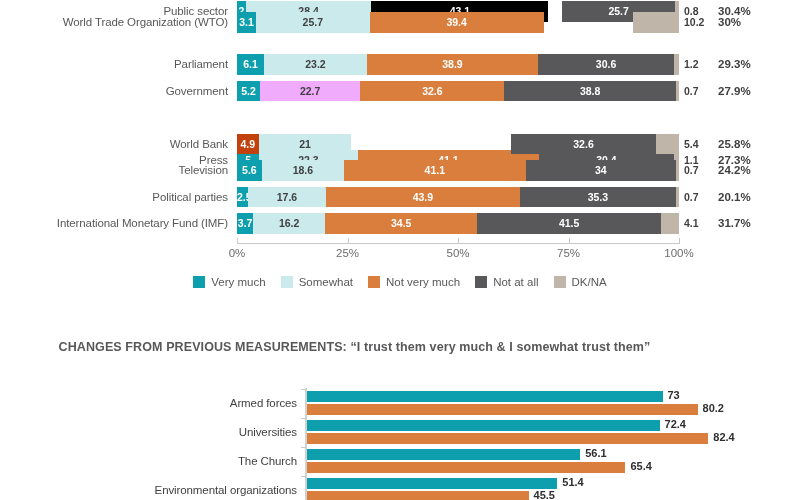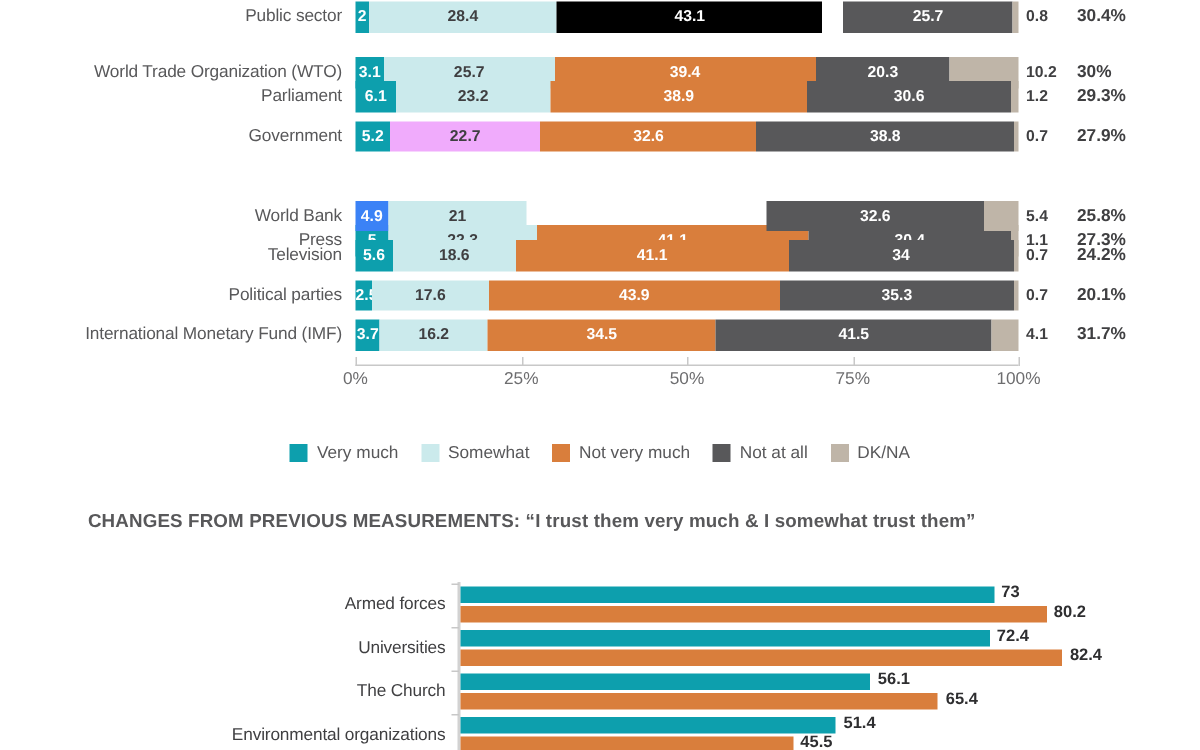--- a/index.html
+++ b/index.html
@@ -110,21 +110,21 @@
     font-size: 11.5px;
     color: #6d6d6f;
     transform: translateX(-50%);
     white-space: nowrap;
   }
 
   
   #legend {
     position: absolute;
     left: 0;
-    top: 291px;
+    top: 271px;
     width: 800px;
     height: 22px;
     display: flex;
     justify-content: center;
     align-items: center;
     gap: 15px;
   }
   .legend-item {
     display: flex;
     align-items: center;
@@ -226,27 +226,26 @@
         <div class="sb-track">
           <div class="sb-seg very-much" style="left: 0px; width: 8.84px; background: rgb(13, 159, 173);">2</div>
           <div class="sb-seg somewhat" style="left: 8.84px; width: 125.528px; background: rgb(203, 234, 236);">28.4</div>
           <div class="sb-seg not-very" style="left: 134.368px; width: 177px; background: #000000;">43.1</div>
           <div class="sb-seg not-at-all" style="left: 324.87px; width: 113.594px; background: rgb(88, 88, 90);">25.7</div>
           <div class="sb-seg dkna" style="left: 438.464px; width: 3.536px; background: rgb(191, 181, 168);">0.8</div>
         </div>
         <div class="sb-dkna-value">0.8</div>
         <div class="sb-total">30.4%</div>
       </div>
-      <div class="sb-row" style="top: 35px;">
+      <div class="sb-row" style="top: 9px;">
         <div class="sb-label">World Trade Organization (WTO)</div>
         <div class="sb-track">
           <div class="sb-seg very-much" style="left: 0px; width: 19.006px; background: rgb(13, 159, 173);">3.1</div>
           <div class="sb-seg somewhat" style="left: 19.006px; width: 113.594px; background: rgb(203, 234, 236);">25.7</div>
           <div class="sb-seg not-very" style="left: 132.6px; width: 174.148px; background: rgb(217, 126, 60);">39.4</div>
-          <div class="sb-seg not-at-all" style="left: 306.748px; width: 89.726px; background: rgb(88, 88, 90);">20.3</div>
           <div class="sb-seg dkna" style="left: 396.474px; width: 45.084px; background: rgb(191, 181, 168);">10.2</div>
         </div>
         <div class="sb-dkna-value">10.2</div>
         <div class="sb-total">30%</div>
       </div>
       <div class="sb-row" style="top: 51px;">
         <div class="sb-label">Parliament</div>
         <div class="sb-track">
           <div class="sb-seg very-much" style="left: 0px; width: 26.962px; background: rgb(13, 159, 173);">6.1</div>
           <div class="sb-seg somewhat" style="left: 26.962px; width: 103px; background: rgb(203, 234, 236);">23.2</div>
@@ -277,21 +276,21 @@
           <div class="sb-seg not-very" style="left: 120.666px; width: 181.662px; background: rgb(217, 126, 60);">41.1</div>
           <div class="sb-seg not-at-all" style="left: 302.328px; width: 134.368px; background: rgb(88, 88, 90);">30.4</div>
           <div class="sb-seg dkna" style="left: 436.696px; width: 4.862px; background: rgb(191, 181, 168);">1.1</div>
         </div>
         <div class="sb-dkna-value">1.1</div>
         <div class="sb-total">27.3%</div>
       </div>
       <div class="sb-row" style="top: 130.5px;">
         <div class="sb-label">World Bank</div>
         <div class="sb-track">
-          <div class="sb-seg very-much" style="left: 0px; width: 21.658px; background: #3b82f6;">4.9</div>
+          <div class="sb-seg very-much" style="left: 0px; width: 21.658px; background: #c2410c;">4.9</div>
           <div class="sb-seg somewhat" style="left: 21.658px; width: 92.82px; background: rgb(203, 234, 236);">21</div>
           <div class="sb-seg not-at-all" style="left: 274.482px; width: 144.092px; background: rgb(88, 88, 90);">32.6</div>
           <div class="sb-seg dkna" style="left: 418.574px; width: 23.868px; background: rgb(191, 181, 168);">5.4</div>
         </div>
         <div class="sb-dkna-value">5.4</div>
         <div class="sb-total">25.8%</div>
       </div>
       <div class="sb-row" style="top: 157px;">
         <div class="sb-label">Television</div>
         <div class="sb-track">

